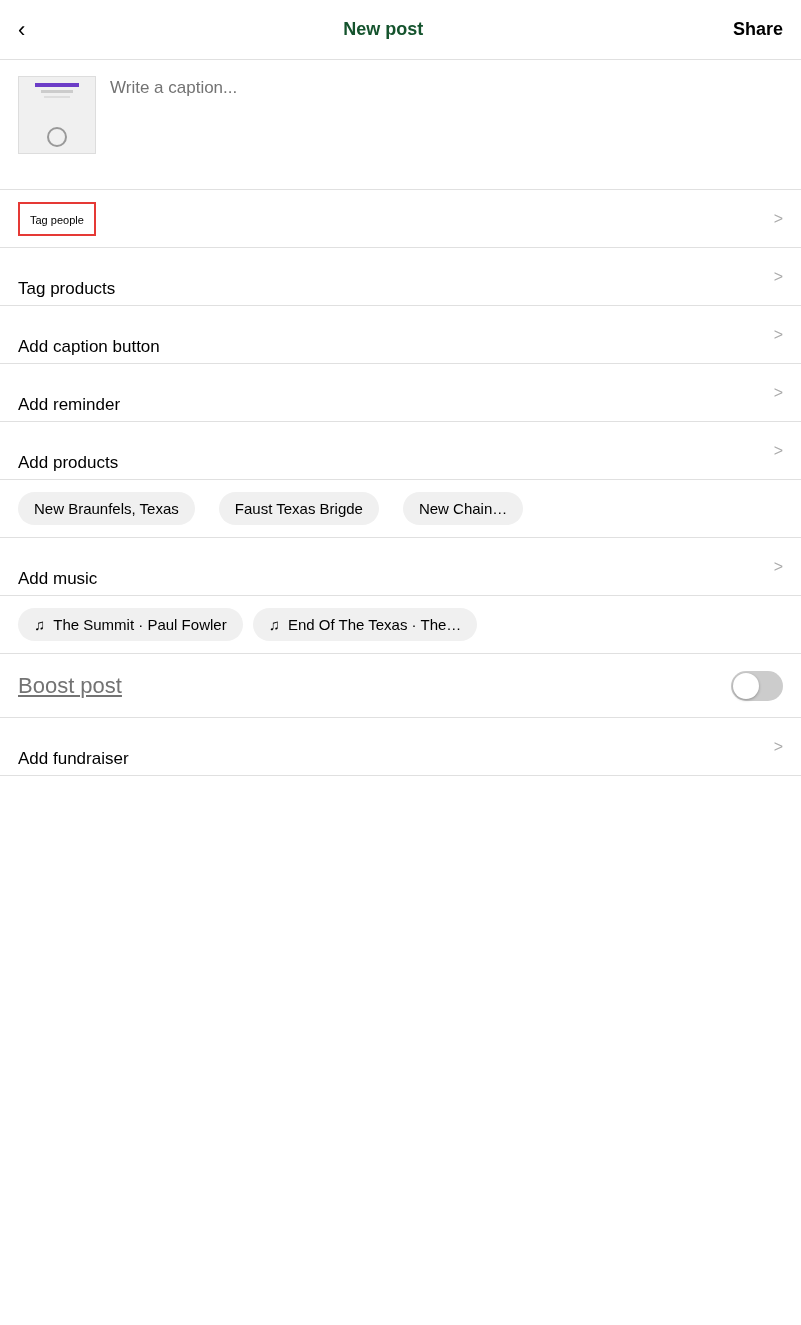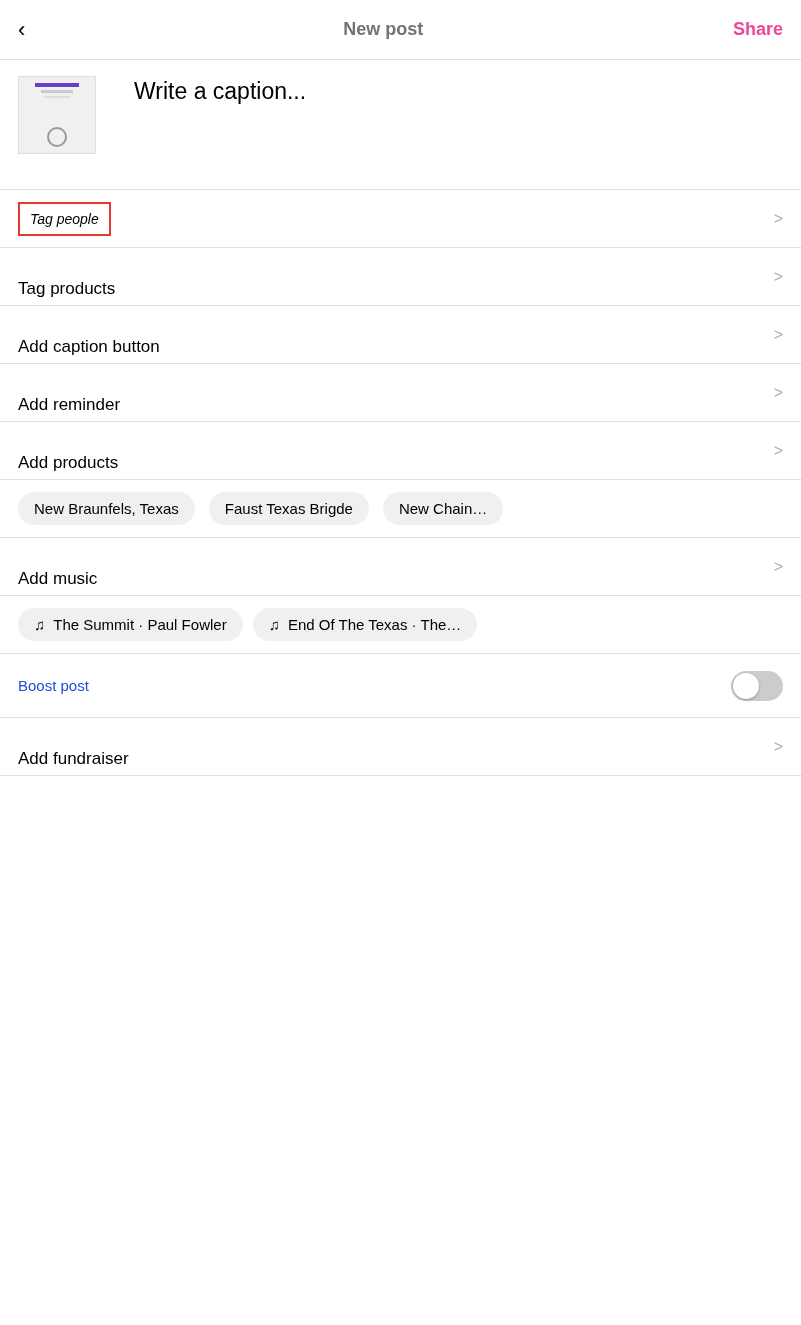--- a/index.html
+++ b/index.html
@@ -30,29 +30,29 @@
     .header-back {
       font-size: 22px;
       color: #000;
       cursor: pointer;
       padding: 4px 8px 4px 0;
     }
 
     .header-title {
       font-size: 18px;
       font-weight: 700;
-      color: #737373;
+      color: #14532d;
       text-align: center;
       flex: 1;
     }
 
     .header-share {
       font-size: 18px;
       font-weight: 600;
-      color: #ec4899;
+      color: #000000;
       cursor: pointer;
     }
 
     
     .caption-area {
       display: flex;
       align-items: flex-start;
       padding: 16px 18px;
       border-bottom: 1px solid #e0e0e0;
       min-height: 130px;
@@ -104,25 +104,24 @@
       bottom: 6px;
       left: 50%;
       transform: translateX(-50%);
       width: 20px;
       height: 20px;
       border: 2px solid #999;
       border-radius: 50%;
     }
 
     .caption-placeholder {
-      font-size: 23px;
-      color: #000000;
+      font-size: 17px;
+      color: #737373;
       padding-top: 2px;
       flex: 1;
-      margin-left: 24px;
     }
 
     
     .menu-item {
       display: flex;
       align-items: center;
       justify-content: space-between;
       padding: 0 18px;
       height: 58px;
       border-bottom: 1px solid #e0e0e0;
@@ -151,31 +150,30 @@
       cursor: pointer;
     }
 
     .tag-people-label-wrapper {
       border: 2.5px solid #e53935;
       padding: 6px 10px;
       display: inline-block;
     }
 
     .tag-people-label {
-      font-size: 14px;
-      color: #000;
-      font-style: italic;
+      font-size: 11px;
+      color: #000;
     }
 
     
     .location-chips {
       display: flex;
       align-items: center;
       padding: 12px 18px;
-      gap: 14px;
+      gap: 24px;
       overflow: hidden;
       border-bottom: 1px solid #e0e0e0;
     }
 
     .chip {
       background: #f0f0f0;
       border-radius: 20px;
       padding: 8px 16px;
       font-size: 15px;
       color: #000;
@@ -215,22 +213,23 @@
     .boost-row {
       display: flex;
       align-items: center;
       justify-content: space-between;
       padding: 0 18px;
       height: 64px;
       border-bottom: 1px solid #e0e0e0;
     }
 
     .boost-label {
-      font-size: 15px;
-      color: #1d4ed8;
+      font-size: 22px;
+      color: #737373;
+      text-decoration: underline;
     }
 
     .toggle {
       width: 52px;
       height: 30px;
       background: #ccc;
       border-radius: 15px;
       position: relative;
       cursor: pointer;
     }

